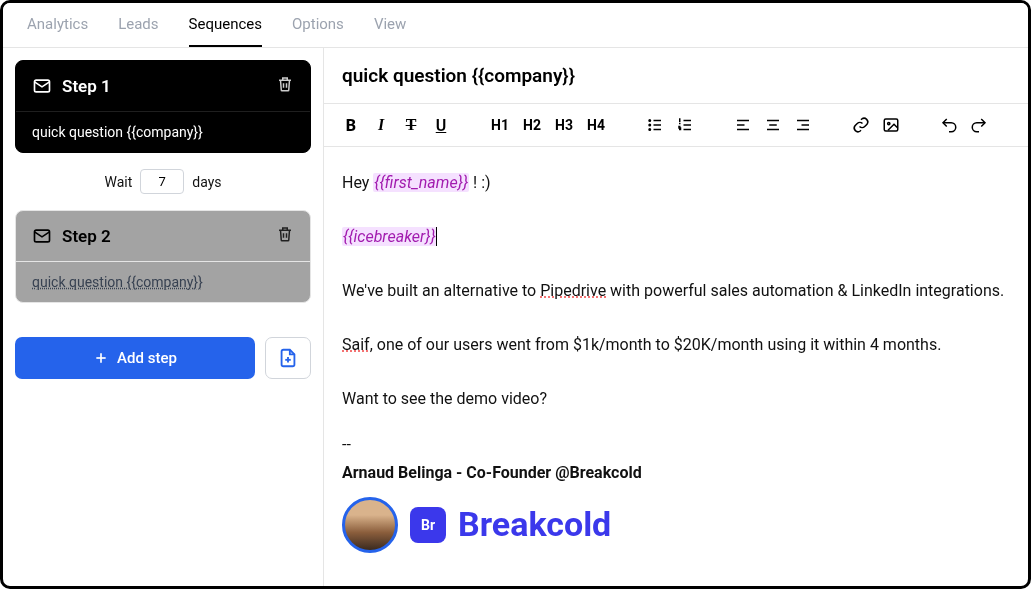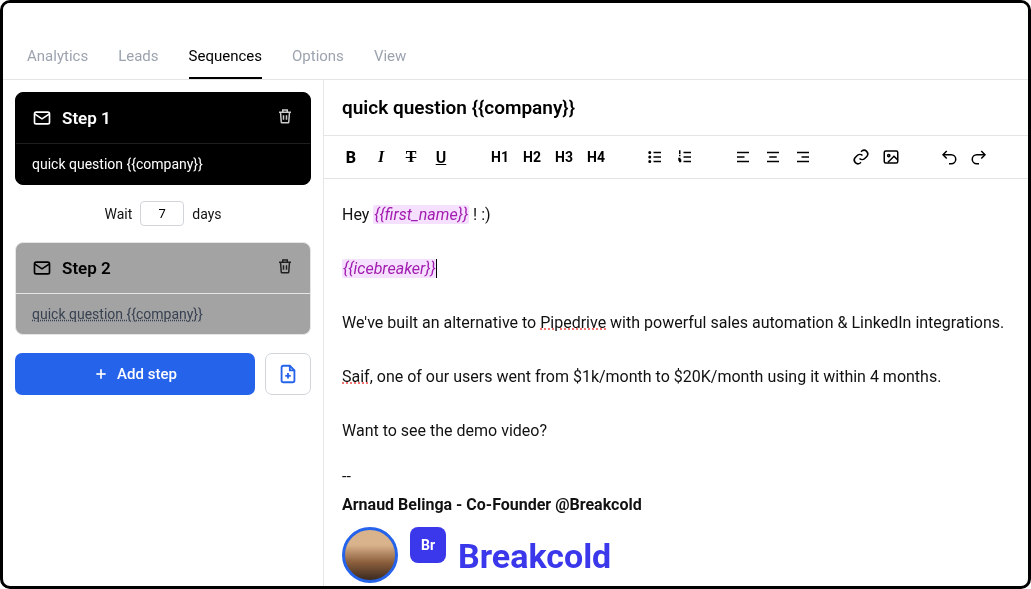--- a/index.html
+++ b/index.html
@@ -30,21 +30,20 @@
       padding: 12px 24px 0 24px;
       border-bottom: 1px solid #e5e5e5;
       background: #fff;
     }
     .top-nav-item {
       color: #9ca3af;
       font-size: 15px;
       padding-bottom: 12px;
       cursor: pointer;
       border-bottom: 2px solid transparent;
-      margin-top: 32px;
     }
     .top-nav-item.active {
       color: #000;
       border-bottom: 2px solid #000;
       text-align: center;
     }
     
     .main-layout {
       display: flex;
       flex: 1;
@@ -114,21 +113,21 @@
       width: 44px;
       border: 1px solid #d1d5db;
       border-radius: 4px;
       text-align: center;
       font-size: 13px;
       padding: 4px 2px;
     }
     .add-row {
       display: flex;
       gap: 10px;
-      margin-top: 6px;
+      margin-top: 22px;
     }
     .add-step-btn {
       flex: 1;
       background: #2563eb;
       color: #fff;
       border: none;
       border-radius: 7px;
       padding: 12px;
       font-size: 15px;
       font-weight: 500;
@@ -217,20 +216,21 @@
       margin-left: -1px;
     }
     .sig-sep {
       margin-top: 18px;
     }
     .signature-name {
       font-weight: 700;
     }
     .sig-logos {
       display: flex;
+      align-items: center;
       gap: 12px;
       margin-top: 8px;
     }
     .avatar {
       width: 56px;
       height: 56px;
       border-radius: 50%;
       border: 3px solid #2563eb;
       background: linear-gradient(180deg, #d9b38c 30%, #8b5e3c 65%, #3a2a1f 100%);
       position: relative;

